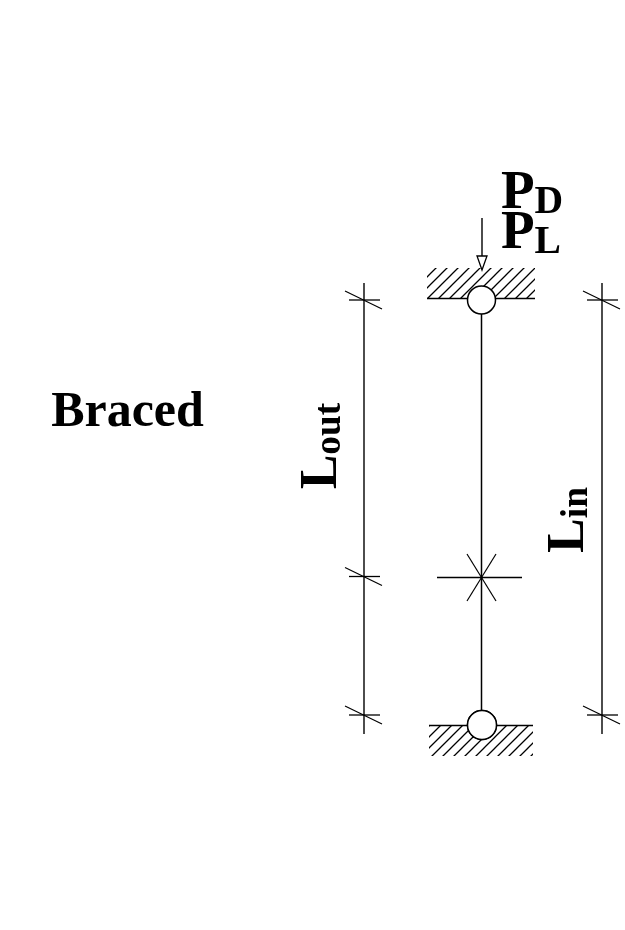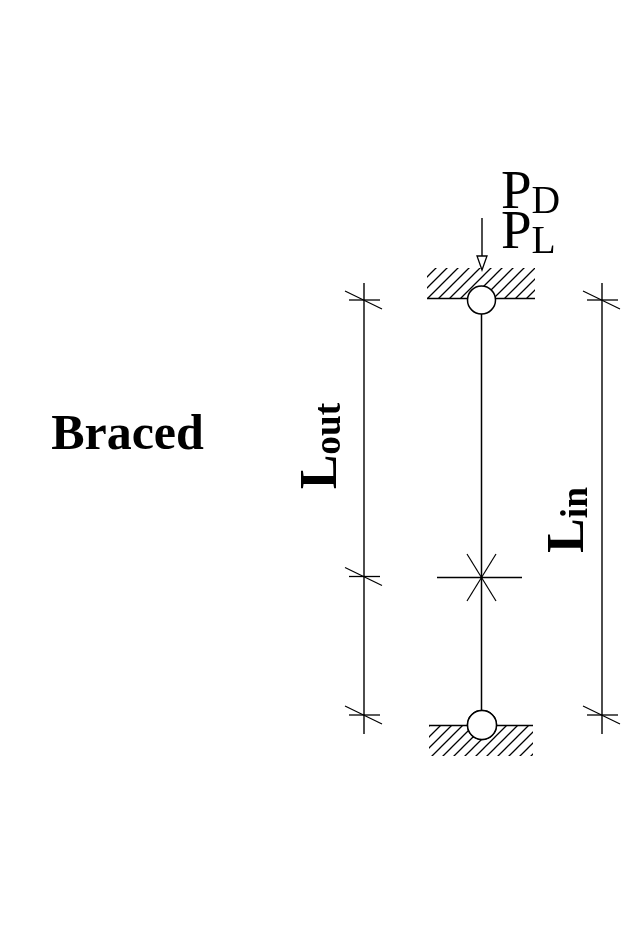--- a/index.html
+++ b/index.html
@@ -17,34 +17,34 @@
     color: #000000;
   }
   #linework {
     position: absolute;
     left: 0;
     top: 0;
   }
   .note-block {
     position: absolute;
     left: 0px;
-    top: 412px;
+    top: 389px;
     width: 255px;
     text-align: center;
     font-size: 50px;
     font-weight: bold;
     line-height: 41px;
     white-space: nowrap;
   }
   .load-label {
     position: absolute;
     left: 501px;
     top: 170px;
     font-size: 55px;
-    font-weight: normal;
+    font-weight: bold;
     line-height: 40px;
     white-space: nowrap;
   }
   .load-label sub,
   .dim-label sub {
     font-size: 0.72em;
     vertical-align: -0.12em;
     line-height: 0;
   }
   .dim-label {

